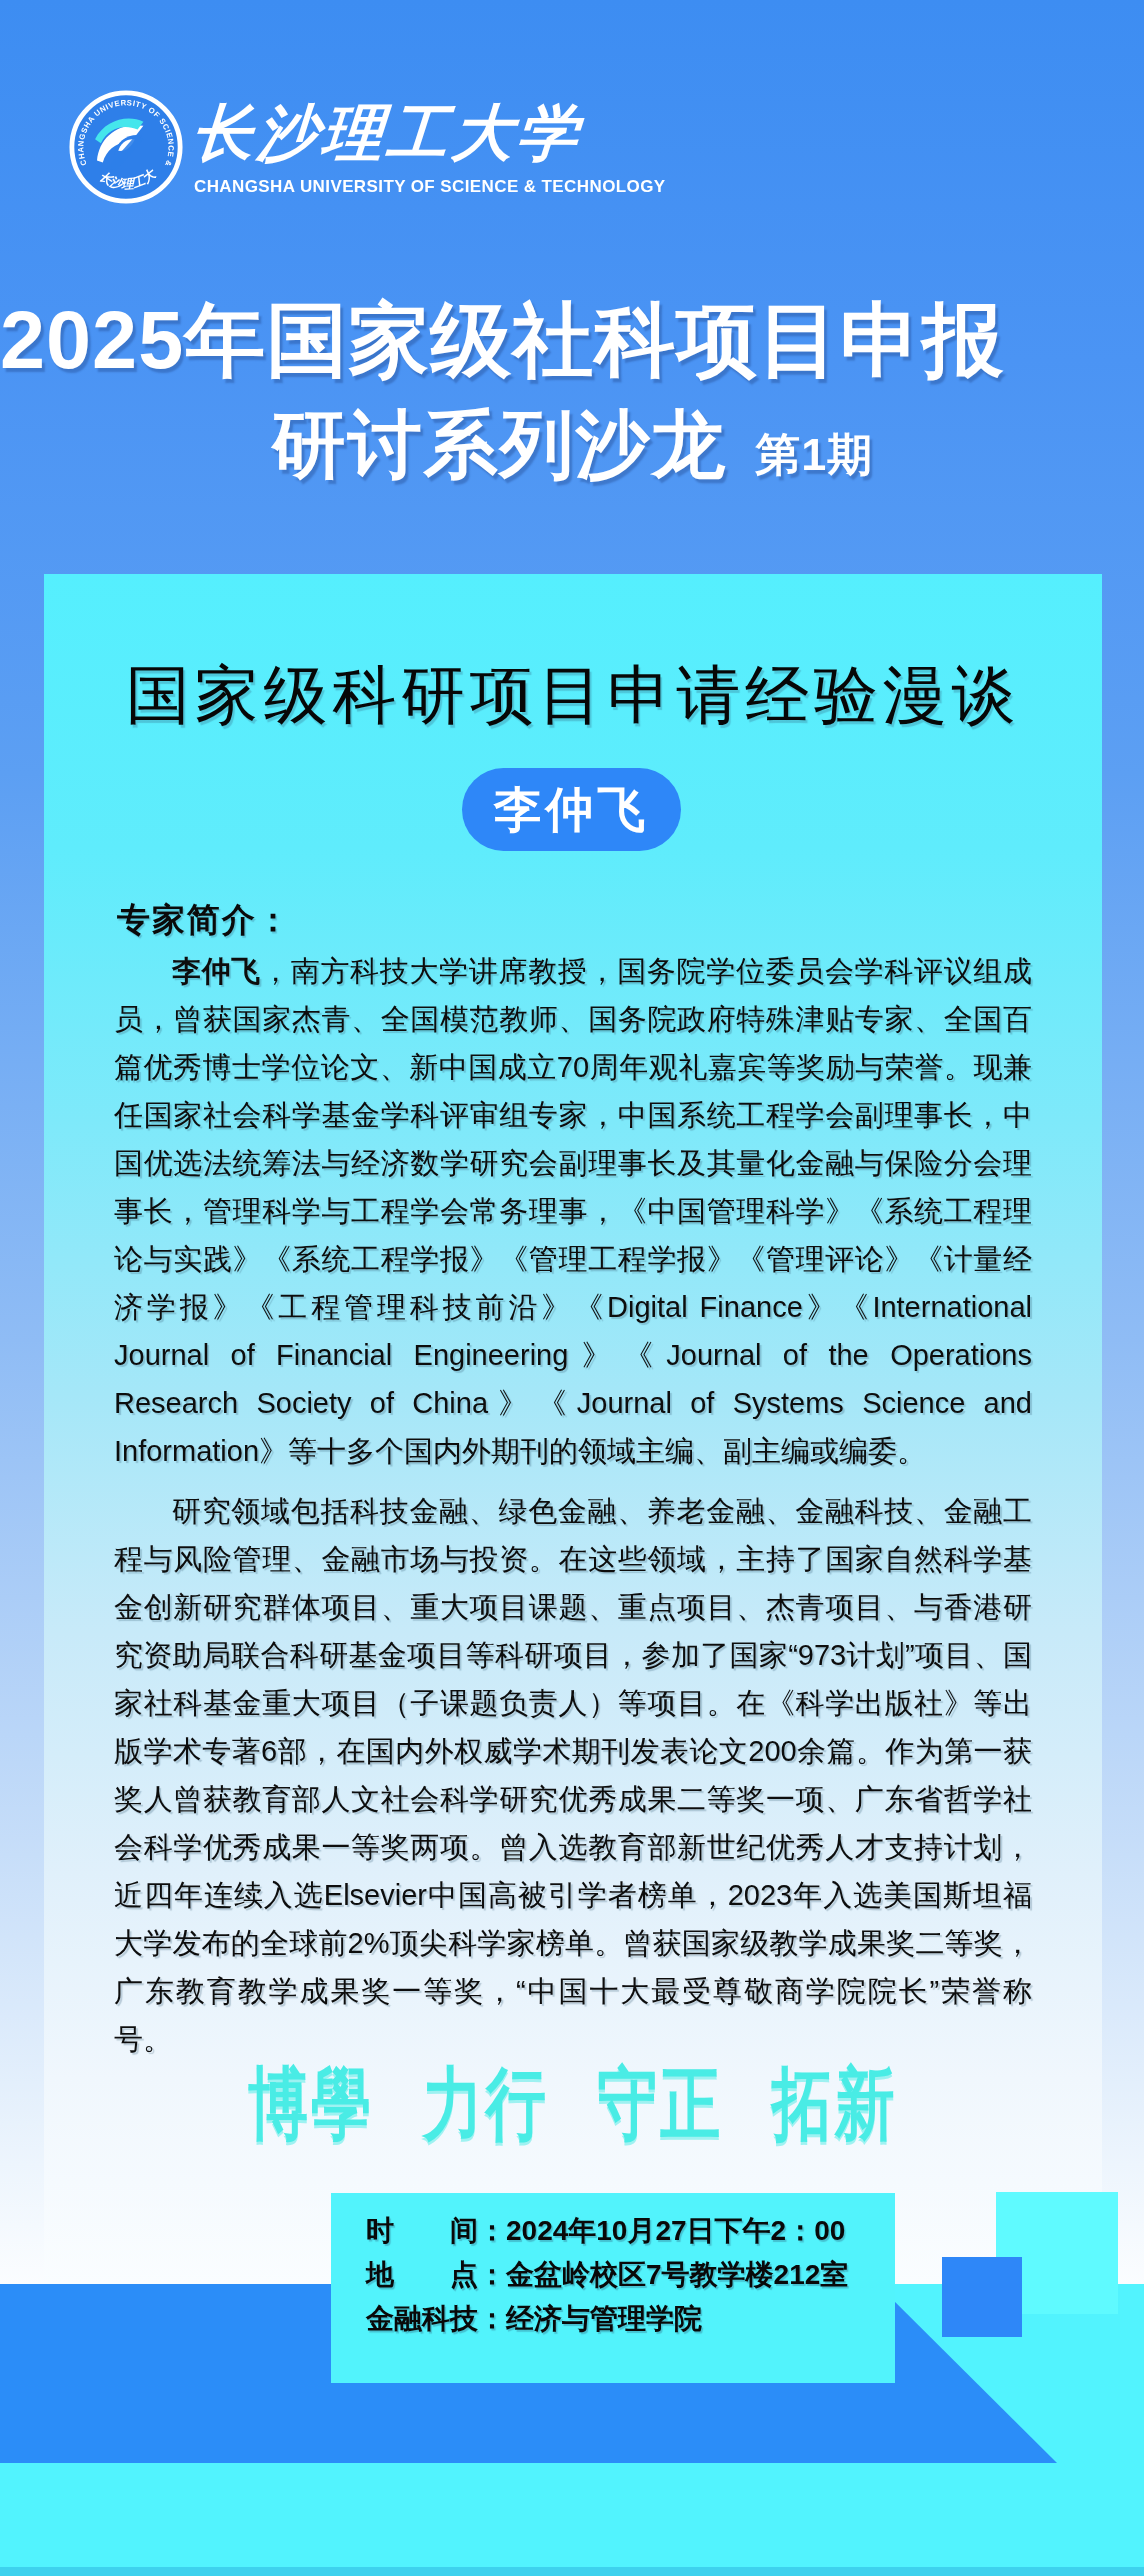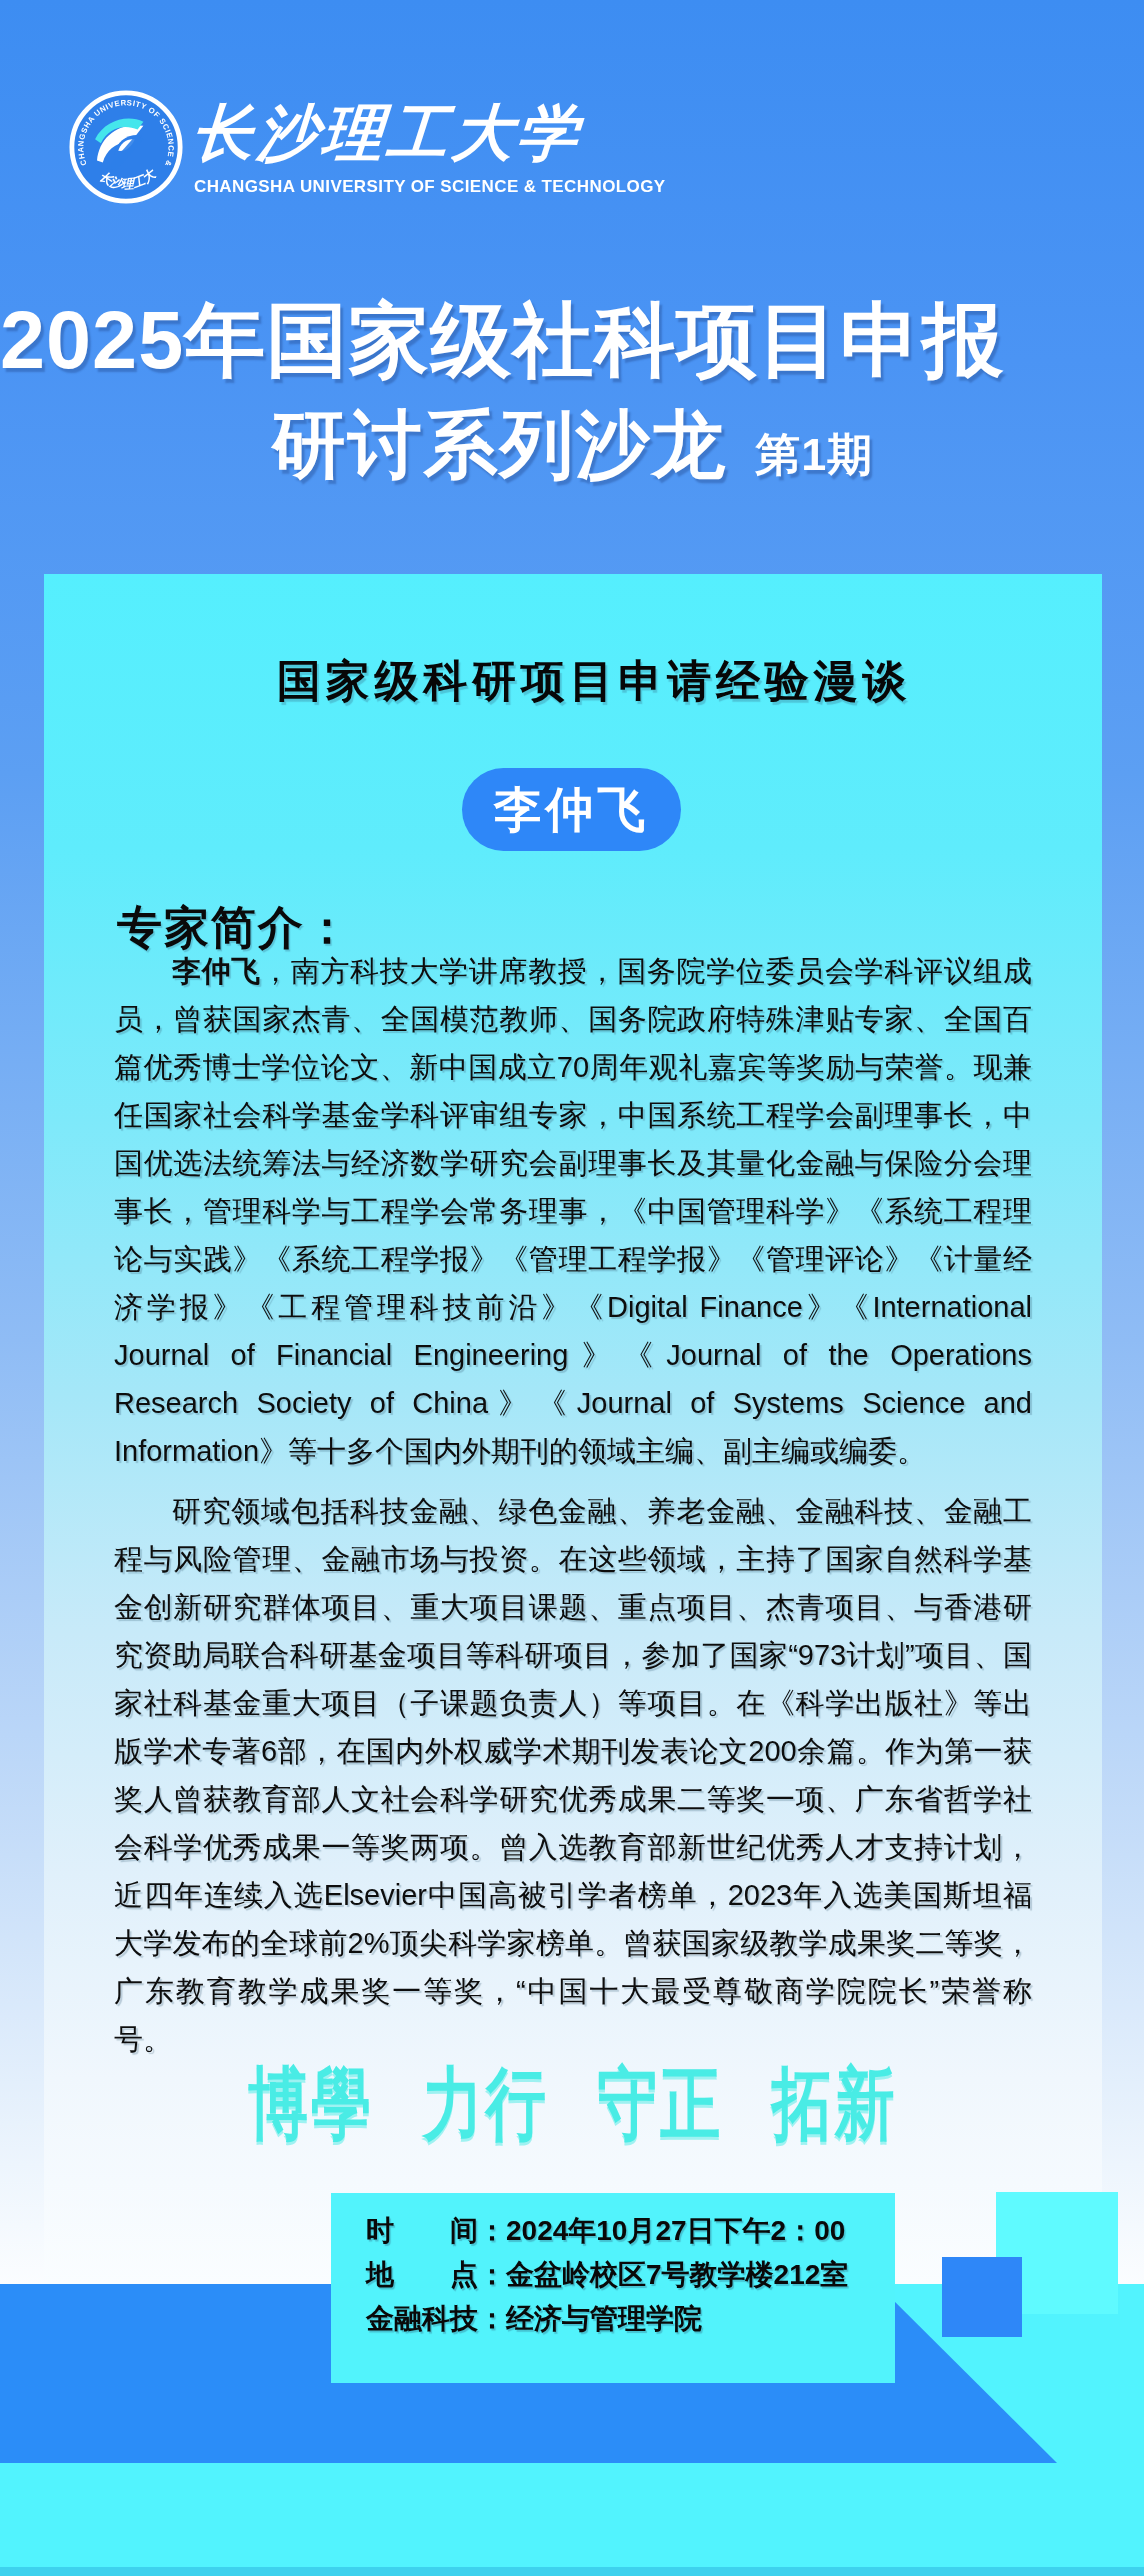--- a/index.html
+++ b/index.html
@@ -32,32 +32,31 @@
     text-shadow:2.9px 3.9px 1.9px rgba(25,55,120,.32);
   }
   .title2 .issue{font-size:45px;font-weight:900;margin-left:28px;letter-spacing:1px;}
   
   .card{
     position:absolute;left:44px;top:574px;width:1058px;height:1710px;
     background:linear-gradient(180deg,#55EFFE 0%,#5FECFC 16%,#7EE9FA 32%,#A5E7F8 48%,#C8EAF9 62%,#E0F0FB 76%,#F0F7FD 88%,#FAFDFF 100%);
   }
   .talk-title{
     position:absolute;left:0;top:78px;width:100%;text-align:center;
-    color:#070707;font-size:44px;font-weight:700;letter-spacing:4.8px;white-space:nowrap;
+    color:#070707;font-size:64px;font-weight:400;letter-spacing:4.8px;white-space:nowrap;
     text-shadow:1.9px 2.9px 1px rgba(40,80,110,.25);
-    padding-left:21px;
   }
   .speaker-pill{
     position:absolute;left:418px;top:194px;width:219px;height:83px;border-radius:42px;
     background:#2E87F8;display:flex;align-items:center;justify-content:center;
   }
   .speaker-pill span{color:#fff;font-size:48px;font-weight:bold;letter-spacing:3.9px;}
   .section-label{
     position:absolute;left:73px;top:324px;color:#0a0a0a;
-    font-size:45px;font-weight:900;letter-spacing:1.9px;
+    font-size:33px;font-weight:900;letter-spacing:1.9px;
     text-shadow:1.5px 1.9px 1px rgba(40,80,110,.25);
   }
   .bio-block{
     position:absolute;left:58px;top:361px;width:942px;color:#0d0d0d;
     font-size:29px;line-height:48px;text-align:justify;
     text-shadow:1.9px 2.4px 1px rgba(55,95,120,.28);
   }
   .bio-block p{margin:12px;text-indent:2em;}
   .bio-block .lead{font-weight:900;}
   .motto{

